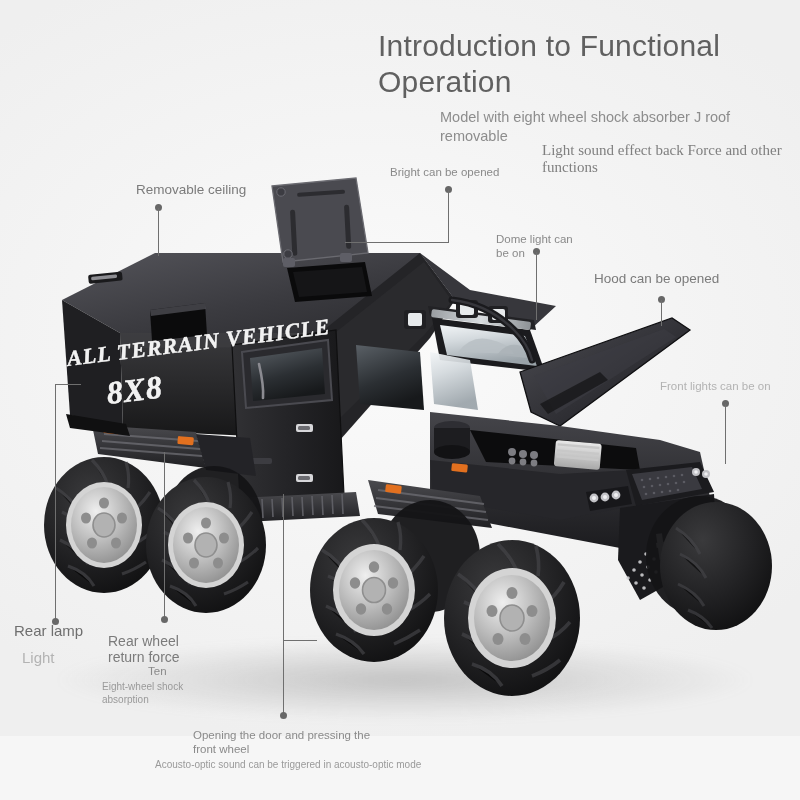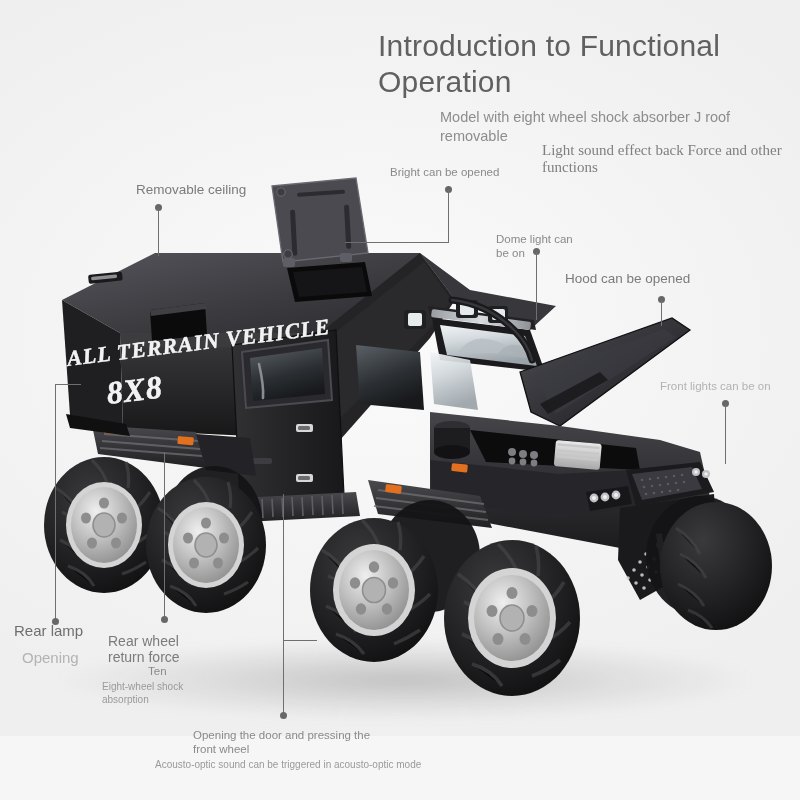--- a/index.html
+++ b/index.html
@@ -458,33 +458,33 @@
 
   <div class="lbl md" style="left:390px;top:165px;">Bright can be opened</div>
   <div class="dot" style="left:445px;top:186px;"></div>
   <div class="vline" style="left:448px;top:190px;height:52px;"></div>
   <div class="hline" style="left:345px;top:242px;width:104px;"></div>
 
   <div class="lbl md" style="left:496px;top:216px;width:90px;margin-top:16px;">Dome light can be on</div>
   <div class="dot" style="left:533px;top:248px;"></div>
   <div class="vline" style="left:536px;top:252px;height:68px;"></div>
 
-  <div class="lbl" style="left:565px;top:271px;">Hood can be opened</div>
+  <div class="lbl" style="left:594px;top:271px;">Hood can be opened</div>
   <div class="dot" style="left:658px;top:296px;"></div>
   <div class="vline" style="left:661px;top:300px;height:26px;"></div>
 
   <div class="lbl md faint" style="left:660px;top:379px;">Front lights can be on</div>
   <div class="dot" style="left:722px;top:400px;"></div>
   <div class="vline" style="left:725px;top:404px;height:60px;"></div>
 
   <div class="vline" style="left:55px;top:384px;height:238px;"></div>
   <div class="hline" style="left:55px;top:384px;width:26px;"></div>
   <div class="dot" style="left:52px;top:618px;"></div>
   <div class="lbl big" style="left:14px;top:622px;">Rear lamp</div>
-  <div class="lbl big faint" style="left:22px;top:649px;">Opening</div>
+  <div class="lbl big faint" style="left:22px;top:649px;">Light</div>
 
   <div class="vline" style="left:164px;top:452px;height:168px;"></div>
   <div class="dot" style="left:161px;top:616px;"></div>
   <div class="lbl" style="left:108px;top:633px;width:110px;font-size:14px;line-height:16px;">Rear wheel return force</div>
   <div class="lbl md" style="left:148px;top:664px;">Ten</div>
   <div class="lbl sm" style="left:102px;top:680px;width:100px;">Eight-wheel shock absorption</div>
 
   <div class="vline" style="left:283px;top:494px;height:220px;"></div>
   <div class="hline" style="left:283px;top:640px;width:34px;"></div>
   <div class="dot" style="left:280px;top:712px;"></div>

